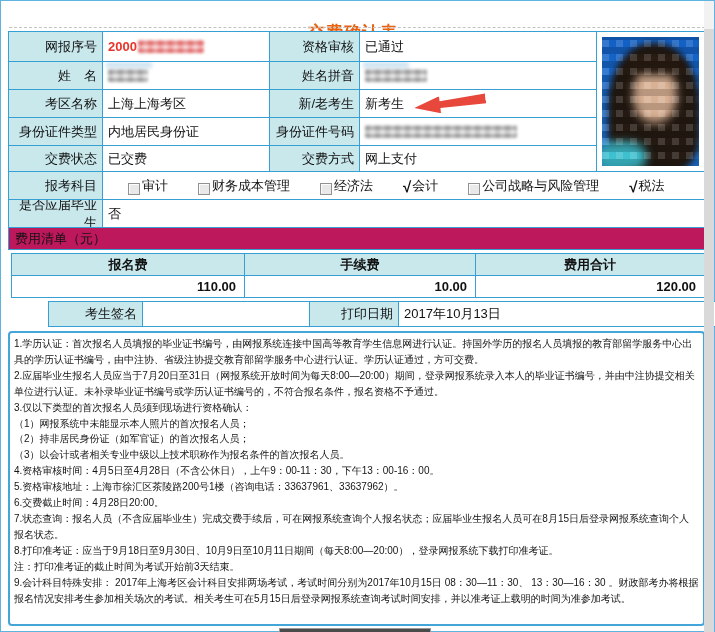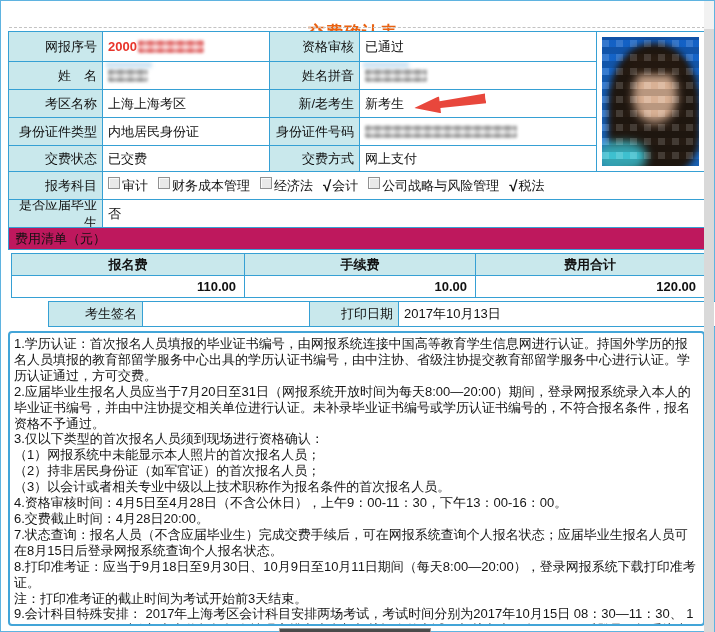--- a/index.html
+++ b/index.html
@@ -49,21 +49,21 @@
       repeating-linear-gradient(0deg, rgba(200,40,40,.35) 0 4px, rgba(255,255,255,.3) 4px 8px),
       repeating-linear-gradient(90deg, #ef8f8f 0 5px, #f6c9c9 5px 10px);
   }
   .smear { position:relative; }
   .smear::before {
     content:""; position:absolute; left:-2px; top:-7px; width:46px; height:6px;
     background:#cfe3f2; filter:blur(1.5px);
   }
   
   .subjects { gap:0; }
-  .subj-item { display:inline-flex; align-items:flex-start; margin-right:10px; }
+  .subj-item { display:inline-flex; align-items:flex-end; margin-right:10px;margin-left:20px; }
   .chkbox {
     width:12px; height:12px; background:#e9e9e9; border:1px solid #919191;
     box-shadow:inset 1px 1px 0 #fcfcfc; margin-right:2px; display:inline-block;
   }
   .chkmark { font-weight:bold; font-size:15px; margin-right:1px; }
   
   .red-arrow {
     width:72px; height:17px; margin-left:10px; background:#e8473c;
     transform:rotate(-7deg);
     clip-path:polygon(0% 50%, 36% 0%, 36% 30%, 100% 16%, 100% 74%, 36% 70%, 36% 100%);
@@ -106,21 +106,21 @@
   #sign-table {
     left:7px; top:300px; width:697px;
     grid-template-columns:93px 166px 88px 1fr;
     grid-template-rows:24px;
     margin-left:40px;
   }
   
   #notes-box {
     position:absolute; left:7px; top:330px; width:697px; height:295px;
     border:2px solid #43a5d8; border-radius:4px; padding:3px 4px 0 4px;
-    font-size:13px; line-height:15.9px; color:#141414; overflow:hidden;
+    font-size:10px; line-height:15.9px; color:#141414; overflow:hidden;
     background:#fff;
   }
   #notes-box .note { word-break:break-all; }
   
   #partial-button {
     position:absolute; left:278px; top:627px; width:152px; height:6px;
     background:#4a4a4a; border:1px solid #9a9a9a; border-bottom:none;
   }
   #window-edge {
     position:absolute; right:0; top:0; width:10px; height:632px;
@@ -235,20 +235,21 @@
   </div>
 
   <div id="notes-box">
     <div class="note">1.学历认证：首次报名人员填报的毕业证书编号，由网报系统连接中国高等教育学生信息网进行认证。持国外学历的报名人员填报的教育部留学服务中心出具的学历认证书编号，由中注协、省级注协提交教育部留学服务中心进行认证。学历认证通过，方可交费。</div>
     <div class="note">2.应届毕业生报名人员应当于7月20日至31日（网报系统开放时间为每天8:00—20:00）期间，登录网报系统录入本人的毕业证书编号，并由中注协提交相关单位进行认证。未补录毕业证书编号或学历认证书编号的，不符合报名条件，报名资格不予通过。</div>
     <div class="note">3.仅以下类型的首次报名人员须到现场进行资格确认：</div>
     <div class="note">（1）网报系统中未能显示本人照片的首次报名人员；</div>
     <div class="note">（2）持非居民身份证（如军官证）的首次报名人员；</div>
     <div class="note">（3）以会计或者相关专业中级以上技术职称作为报名条件的首次报名人员。</div>
     <div class="note">4.资格审核时间：4月5日至4月28日（不含公休日），上午9：00-11：30，下午13：00-16：00。</div>
+    <div class="note">5.资格审核地址：上海市徐汇区茶陵路200号1楼（咨询电话：33637961、33637962）。</div>
     <div class="note">6.交费截止时间：4月28日20:00。</div>
     <div class="note">7.状态查询：报名人员（不含应届毕业生）完成交费手续后，可在网报系统查询个人报名状态；应届毕业生报名人员可在8月15日后登录网报系统查询个人报名状态。</div>
     <div class="note">8.打印准考证：应当于9月18日至9月30日、10月9日至10月11日期间（每天8:00—20:00），登录网报系统下载打印准考证。</div>
     <div class="note">注：打印准考证的截止时间为考试开始前3天结束。</div>
     <div class="note">9.会计科目特殊安排： 2017年上海考区会计科目安排两场考试，考试时间分别为2017年10月15日 08：30—11：30、 13：30—16：30 。财政部考办将根据报名情况安排考生参加相关场次的考试。相关考生可在5月15日后登录网报系统查询考试时间安排，并以准考证上载明的时间为准参加考试。</div>
   </div>
 
   <div id="partial-button"></div>
   <div id="window-edge"></div>
 

